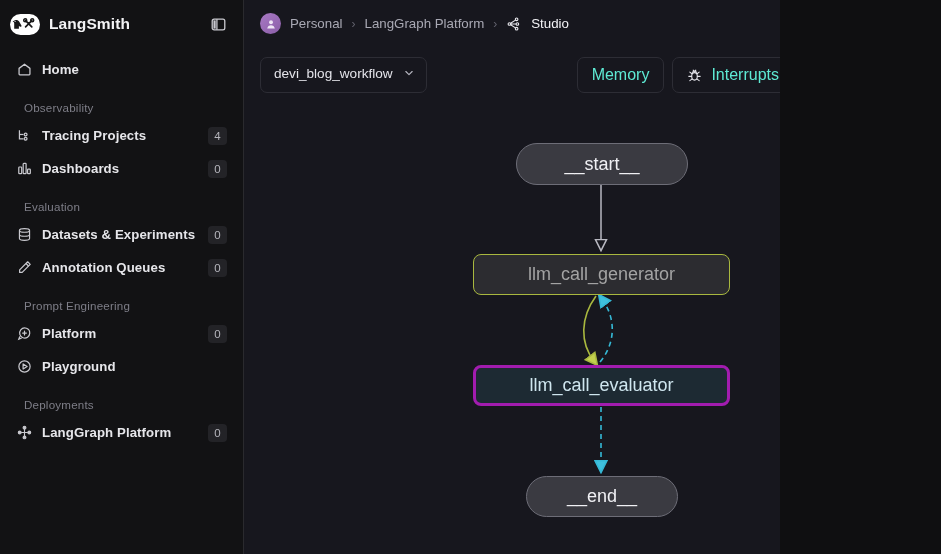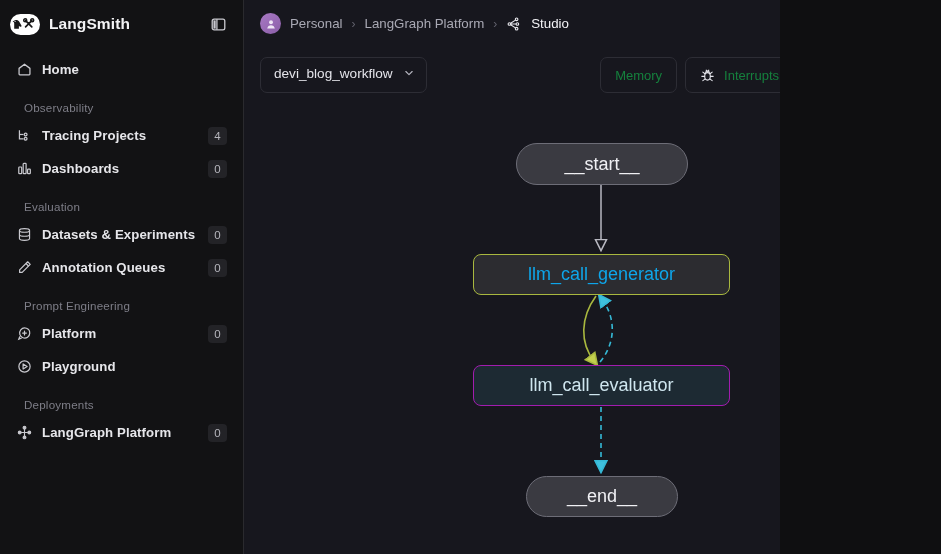--- a/index.html
+++ b/index.html
@@ -99,45 +99,45 @@
     background: #17171e; cursor: pointer;
   }
   .wf-label { color: #e4e4ea; font-size: 13.6px; white-space: nowrap; }
   .tool-right { margin-left: auto; display: flex; gap: 8px; padding-right: 0; }
   .tbtn {
     display: flex; align-items: center; gap: 9px;
     height: 36px; padding: 0 14px;
     border: 1px solid #2d2d35; border-radius: 7px;
     background: #17171e; cursor: pointer; white-space: nowrap;
   }
-  .tbtn-label { color: #15803d; font-size: 13px; }
+  .tbtn-label { color: #5eead4; font-size: 16px; }
 
   
   .canvas { position: absolute; inset: 103px 0 0 0; }
   .gnode {
     position: absolute; display: flex;
     align-items: center; justify-content: center;
     cursor: pointer; user-select: none;
   }
   .gnode-text { font-size: 18px; white-space: nowrap; }
 
   .n-terminal {
     background: #3a3a41; border: 1px solid #6d6d77;
     border-radius: 22px;
   }
   .n-terminal .gnode-text { color: #f0f0f4; }
 
   .n-generator {
     background: #2c2c30; border: 1px solid #a9b83f;
     border-radius: 8px;
   }
-  .n-generator .gnode-text { color: #0ea5e9; }
+  .n-generator .gnode-text { color: #a3a3a3; }
 
   .n-evaluator {
-    background: #1d2a33; border: 1px solid #a21caf;
+    background: #1d2a33; border: 3px solid #a21caf;
     border-radius: 8px;
   }
   .n-evaluator .gnode-text { color: #cfe6ef; }
 
   .edges { position: absolute; inset: 0; pointer-events: none; }
 </style>
 </head>
 <body>
 
 <div class="app">

